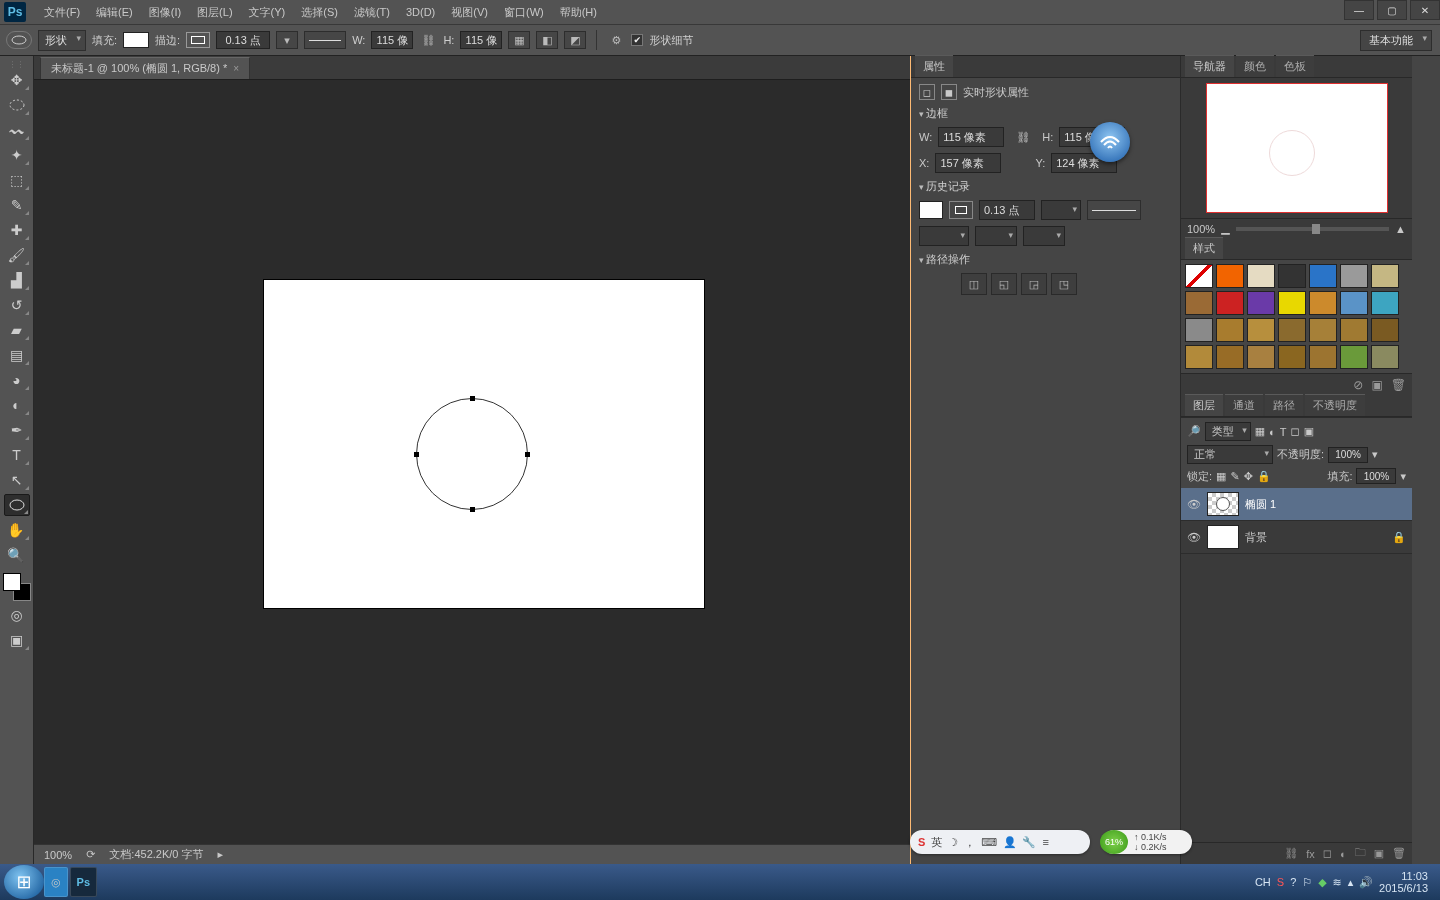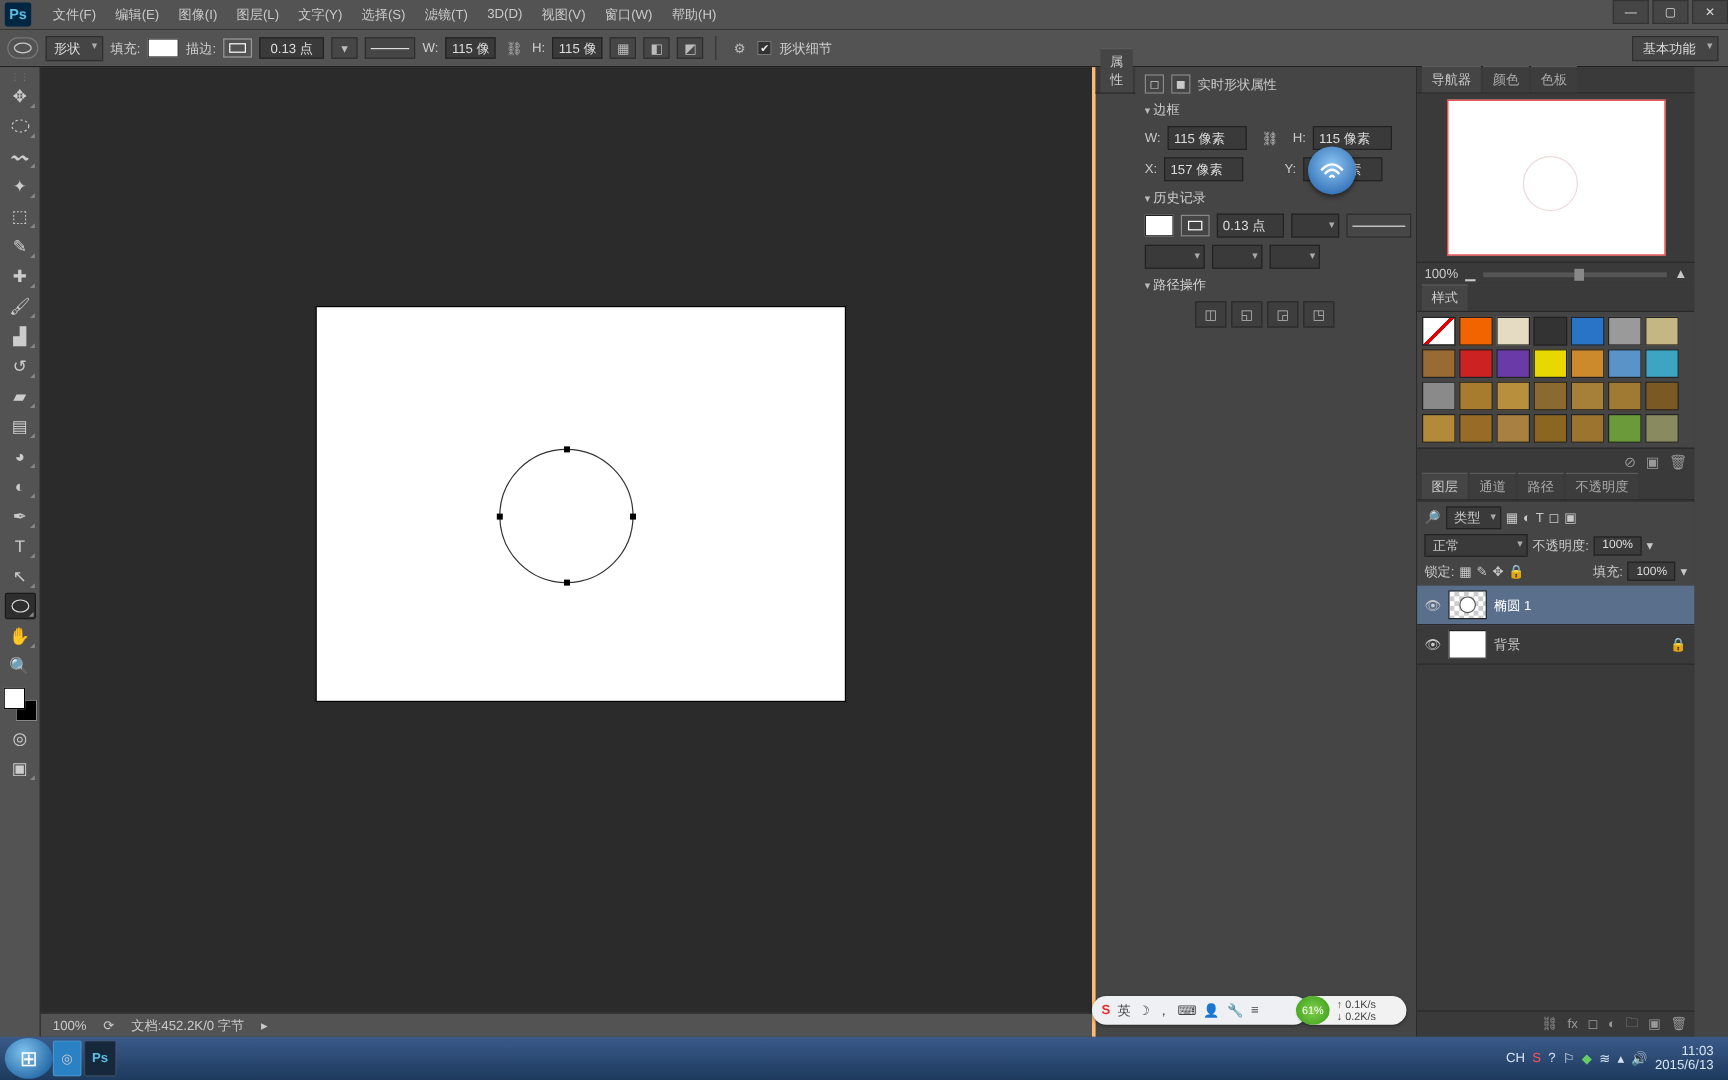--- a/index.html
+++ b/index.html
@@ -51,21 +51,21 @@
 .canvas-wrap { flex: 1; position: relative; overflow: hidden; }
 .canvas { position: absolute; left: 230px; top: 200px; width: 440px; height: 328px; background: #fff; box-shadow: 0 0 0 1px #000; }
 .shape-circle { position: absolute; left: 152px; top: 118px; width: 112px; height: 112px; border: 1px solid #333; border-radius: 50%; }
 .anchor { position: absolute; width: 5px; height: 5px; background: #000; }
 .statusbar-doc { height: 20px; background: #535353; border-top: 1px solid #333; display: flex; align-items: center; padding: 0 10px; gap: 14px; font-size: 11px; }
 
 
 .panels { width: 530px; background: #454545; display: flex; }
 
 
-.prop-col { width: 270px; background: #454545; border-left: 3px solid #fdba74; display: flex; flex-direction: row; }
+.prop-col { width: 270px; background: #454545; border-left: 1px solid #fdba74; display: flex; flex-direction: column; }
 .panel-tabrow { background: #3a3a3a; height: 22px; display: flex; align-items: flex-end; padding-left: 4px; border-bottom: 1px solid #282828; }
 .panel-tab { background: #454545; padding: 3px 8px; font-size: 11px; border-top: 1px solid #5a5a5a; margin-right: 2px; }
 .panel-tab.inactive { background: #3d3d3d; color: #aaa; }
 .prop-body { padding: 6px 8px; display: flex; flex-direction: column; gap: 6px; font-size: 11px; }
 .prop-header { display: flex; align-items: center; gap: 6px; }
 .prop-header .icon { width: 16px; height: 16px; border: 1px solid #888; display: flex; align-items: center; justify-content: center; font-size: 10px; }
 .section-label { color: #d0d0d0; }
 .section-label::before { content: "▾ "; color: #bbb; font-size: 9px; }
 .prop-row { display: flex; align-items: center; gap: 6px; }
 .prop-input { width: 66px; height: 20px; background: #3a3a3a; border: 1px solid #222; color: #ddd; font-size: 11px; padding-left: 4px; }
@@ -113,21 +113,21 @@
 .tb-btn { height: 30px; padding: 0 6px; display: flex; align-items: center; border: 1px solid rgba(255,255,255,0.15); margin-right: 2px; border-radius: 2px; }
 .start-orb { width: 40px; height: 34px; border-radius: 50%; background: radial-gradient(circle at 40% 35%, #7fc3f0, #0a4d8f); display: flex; align-items: center; justify-content: center; color: #fff; font-size: 18px; }
 .tb-spacer { flex: 1; }
 .tray { display: flex; align-items: center; gap: 6px; color: #d7e5f3; font-size: 11px; padding-right: 8px; }
 .tray .clock { text-align: right; line-height: 12px; }
 
 
 .wifi-badge { position: absolute; right: 310px; top: 122px; width: 40px; height: 40px; border-radius: 50%; background: radial-gradient(circle at 50% 40%,#8fc6f2,#1b5ca9); box-shadow: 0 2px 4px rgba(0,0,0,.5); display: flex; align-items: center; justify-content: center; color: #fff; }
 .float-pill { position: absolute; bottom: 46px; height: 24px; border-radius: 12px; background: #f2f2f2; box-shadow: 0 1px 3px rgba(0,0,0,.4); display: flex; align-items: center; padding: 0 8px; gap: 6px; color: #444; font-size: 11px; }
 .pill1 { right: 350px; width: 180px; background: #eef0f4; }
-.pill2 { right: 268px; width: 90px; }
+.pill2 { right: 248px; width: 90px; }
 .pill2 .pct { width: 28px; height: 24px; border-radius: 50%; background: radial-gradient(circle,#7ed04a,#3a9a18); color: #fff; display: flex; align-items: center; justify-content: center; font-size: 9px; margin-left: -10px; }
 .netspeed { display: flex; flex-direction: column; font-size: 9px; line-height: 10px; }
 </style>
 </head>
 <body>
 
 <div class="menubar">
   <div class="ps-logo">Ps</div>
   <div class="menubar-item">文件(F)</div>
   <div class="menubar-item">编辑(E)</div>
@@ -214,20 +214,26 @@
     <div class="tool">🔍</div>
     <div class="color-swatches">
         <div class="bg"></div>
         <div class="fg"></div>
       </div>
     <div class="tool">◎</div>
     <div class="tool">▣<span class="corner"></span></div>
   </div>
 
   <div class="docarea">
+    <div class="tabbar">
+      <div class="doc-tab">
+        <span>未标题-1 @ 100% (椭圆 1, RGB/8) *</span>
+        <span class="tab-x">×</span>
+      </div>
+    </div>
     <div class="canvas-wrap">
       <div class="canvas">
         <div class="shape-circle">
           <div class="anchor" style="left:53px;top:-3px"></div>
           <div class="anchor" style="left:53px;bottom:-3px"></div>
           <div class="anchor" style="left:-3px;top:53px"></div>
           <div class="anchor" style="right:-3px;top:53px"></div>
         </div>
       </div>
     </div>

